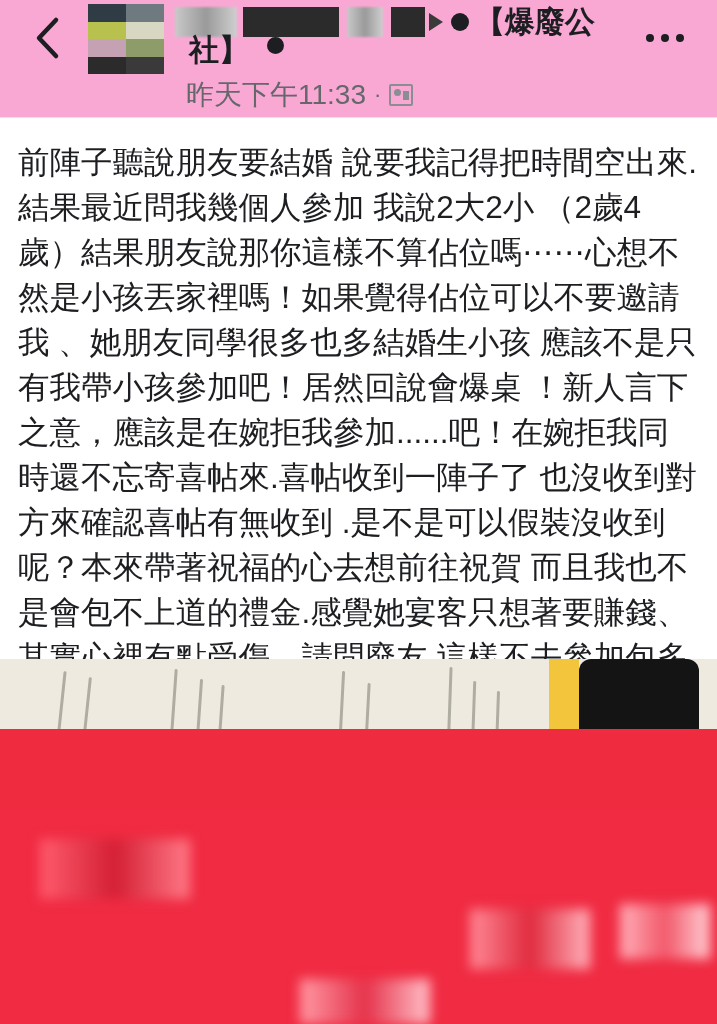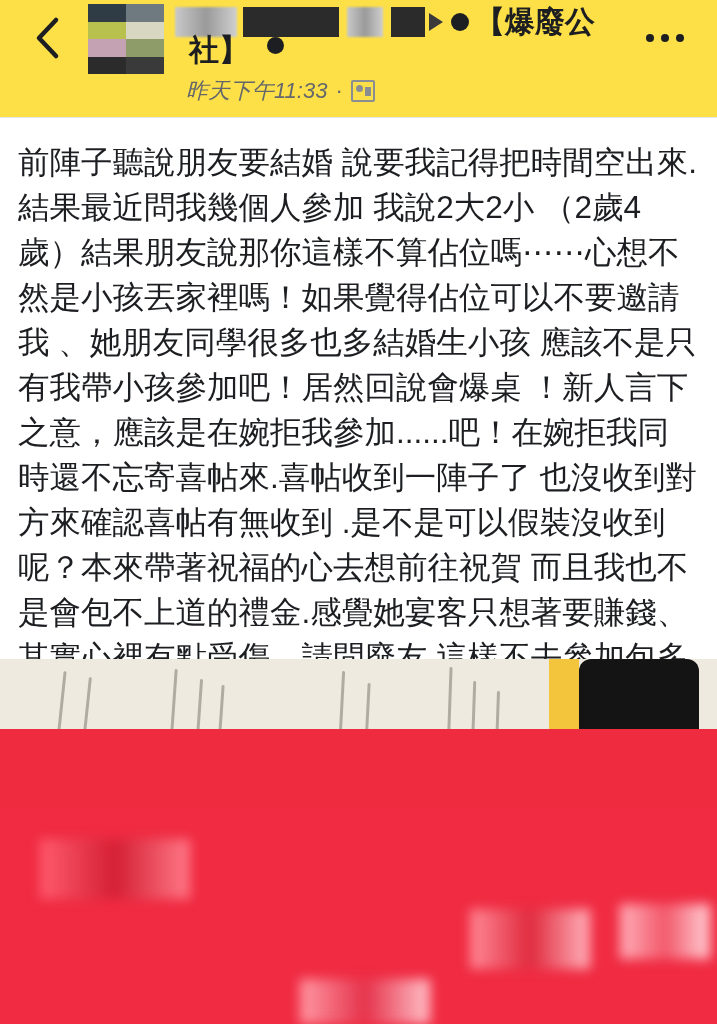--- a/index.html
+++ b/index.html
@@ -20,21 +20,21 @@
     width: 717px;
     height: 1024px;
     background: #ffffff;
     overflow: hidden;
   }
 
   
   .header {
     position: relative;
     height: 118px;
-    background: #fde047;
+    background: #f9a8d4;
     border-bottom: 1px solid #e4e6eb;
     box-sizing: border-box;
   }
 
   .back-button {
     position: absolute;
     left: 22px;
     top: 12px;
     width: 52px;
     height: 52px;
@@ -140,24 +140,23 @@
 
   .meta-row {
     position: absolute;
     left: 186px;
     top: 76px;
     display: flex;
     align-items: center;
     gap: 8px;
   }
   .meta-text {
-    font-size: 22px;
+    font-size: 28px;
     color: #65676b;
     white-space: nowrap;
-    font-style: italic;
   }
   .meta-sep {
     font-size: 22px;
     color: #65676b;
   }
   .audience-icon {
     width: 24px;
     height: 22px;
     border: 2px solid #8a8d91;
     border-radius: 2px;

